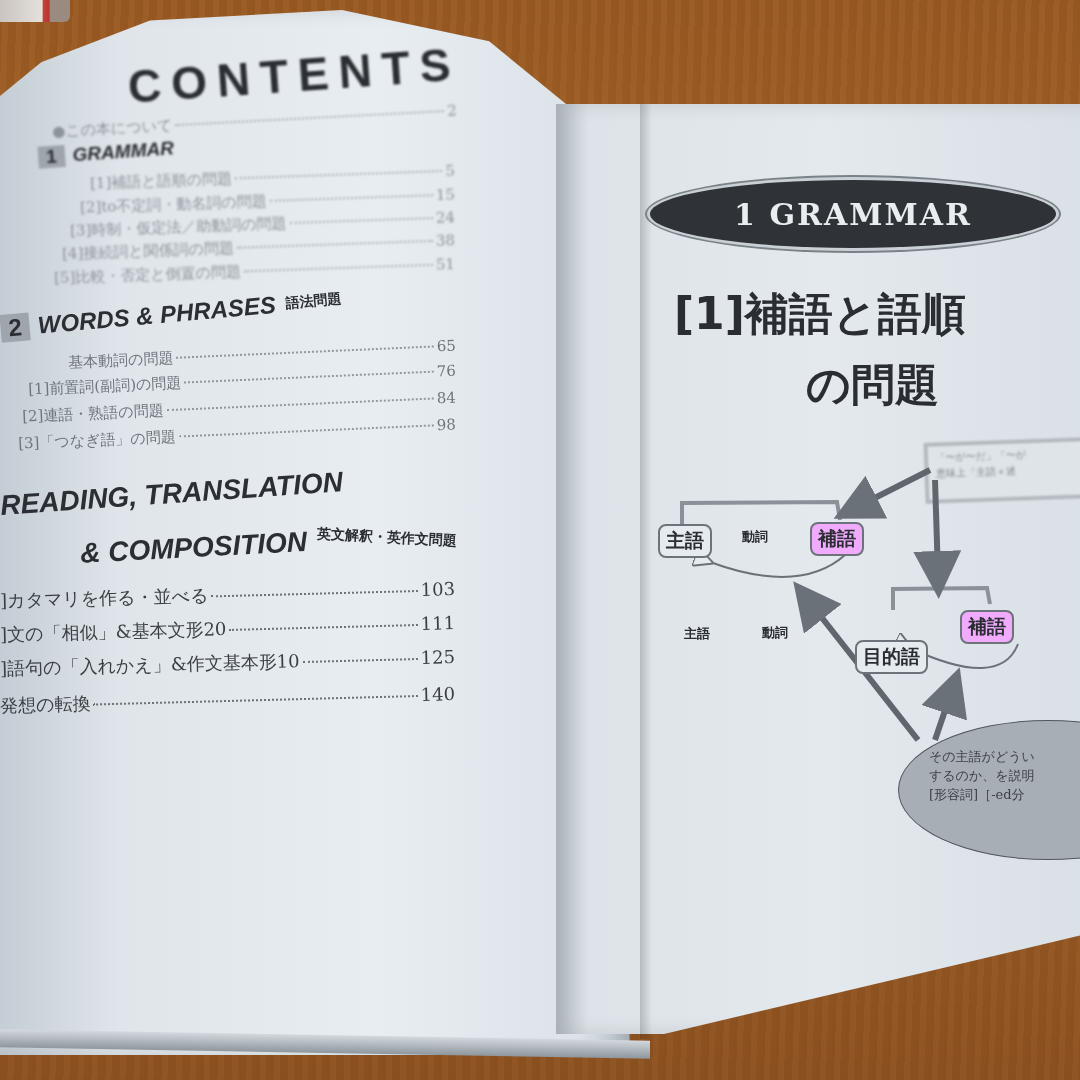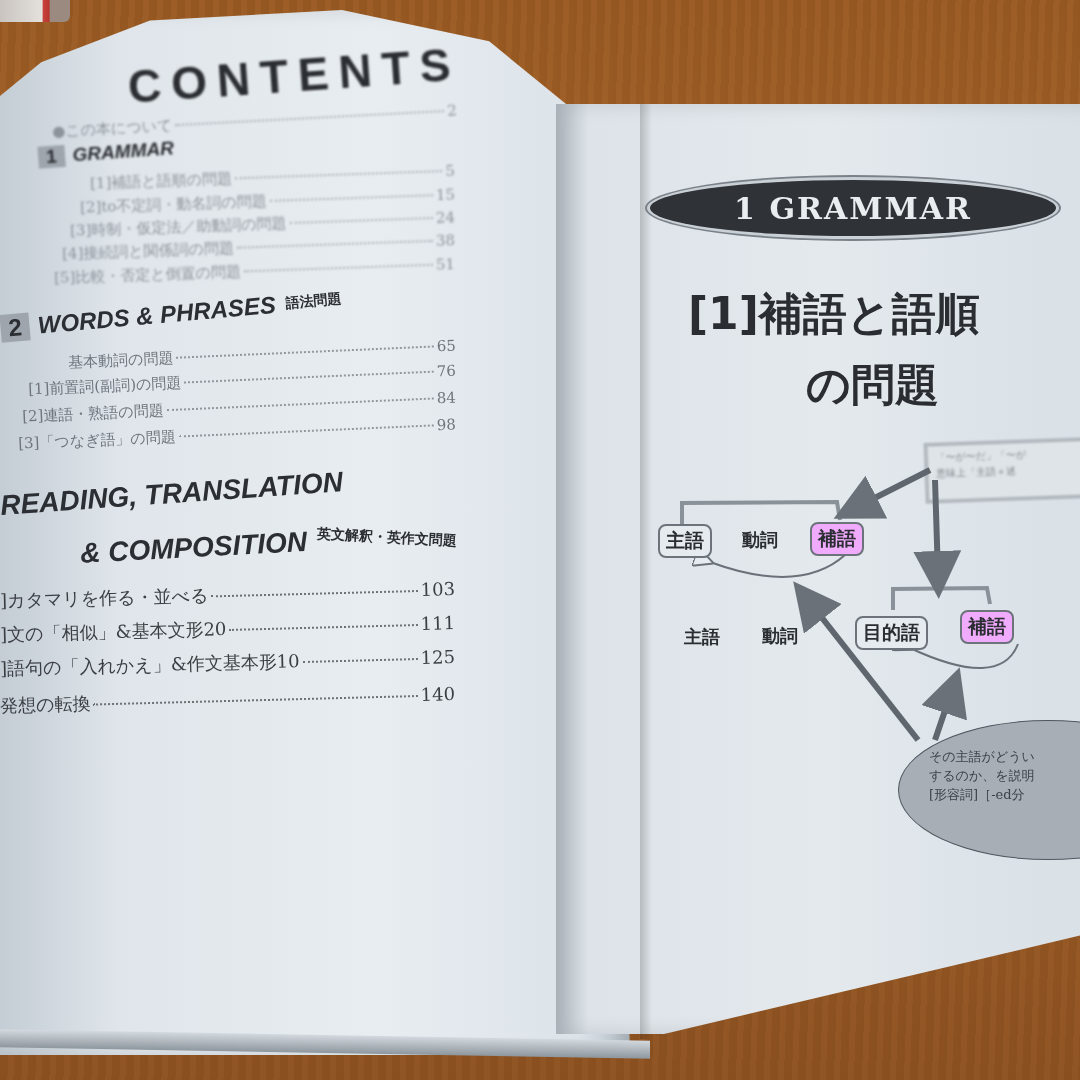--- a/index.html
+++ b/index.html
@@ -62,34 +62,34 @@
       font-weight: bold; font-style: italic; color: #2b2e33;
     }
     .sec-num {
       display: inline-block; background: #9ea5ac; color: #2b2e33; font-style: normal;
       padding: 0 8px; margin-right: 8px;
     }
     .sec-sub { font-size: 14px; font-style: normal; font-weight: bold; margin-left: 10px; }
 
     
     .chapter-pill {
-      position: absolute; left: 650px; top: 180px; width: 406px; height: 56px;
+      position: absolute; left: 650px; top: 180px; width: 406px; height: 68px;
       border-radius: 50%; background: #2f3237;
       box-shadow: 0 0 0 3px #c9d0d6, 0 0 0 5px #7a8188;
       display: flex; align-items: center; justify-content: center;
       color: #e9edf0; font-family: "DejaVu Serif", serif; font-weight: bold; font-size: 30px; letter-spacing: 2px;
       filter: blur(0.5px);
     }
     .lesson-title {
-      position: absolute; left: 688px; top: 285px; color: #2a2d31;
+      position: absolute; left: 674px; top: 285px; color: #2a2d31;
       font-family: "DejaVu Sans", sans-serif; font-weight: bold; font-size: 44px; white-space: nowrap;
     }
     .lesson-title2 { left: 806px; top: 356px; }
     .diagram-label {
-      position: absolute; font-family: "DejaVu Sans", sans-serif; font-weight: bold; font-size: 18px; color: #2a2d31; white-space: nowrap;
+      position: absolute; font-family: "DejaVu Sans", sans-serif; font-weight: bold; font-size: 13px; color: #2a2d31; white-space: nowrap;
     }
     .chip {
       position: absolute; padding: 2px 6px; border: 2px solid #6c737a; border-radius: 8px;
       font-family: "DejaVu Sans", sans-serif; font-weight: bold; font-size: 19px; color: #2a2d31; background: #e6ebef;
     }
     .chip.dark { background: #f0abfc; }
     .note-box {
       position: absolute; left: 925px; top: 440px; width: 170px; height: 46px;
       border: 3px double #8a9198; background: #dfe4e8;
       font-size: 10px; color: #7d848b; filter: blur(0.9px); padding: 4px 8px; line-height: 16px;
@@ -241,20 +241,20 @@
   <line x1="918" y1="740" x2="808" y2="600" stroke="#5f666d" stroke-width="6" marker-end="url(#ah)"></line>
   <line x1="935" y1="740" x2="952" y2="690" stroke="#5f666d" stroke-width="6" marker-end="url(#ah)"></line>
 </svg>
 
 <div class="chip" style="left:658px; top:524px;">主語</div>
 <div class="diagram-label" style="left:742px; top:528px;">動詞</div>
 <div class="chip dark" style="left:810px; top:522px;">補語</div>
 
 <div class="diagram-label" style="left:684px; top:625px;">主語</div>
 <div class="diagram-label" style="left:762px; top:624px;">動詞</div>
-<div class="chip" style="left:855px; top:616px;">目的語</div>
+<div class="chip" style="left:855px; top:640px;">目的語</div>
 <div class="chip dark" style="left:960px; top:610px;">補語</div>
 
 <div class="ellipse-note">
   <div>その主語がどうい</div>
   <div>するのか、を説明</div>
   <div>[形容詞]［-ed分</div>
 </div>
 
 </body></html>

